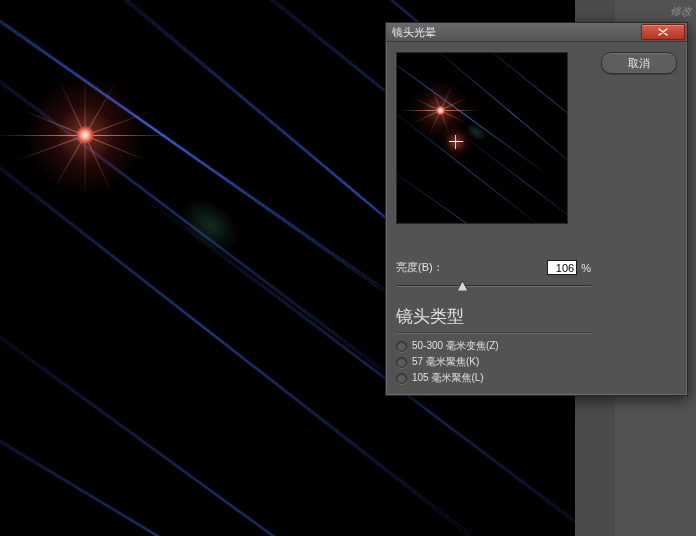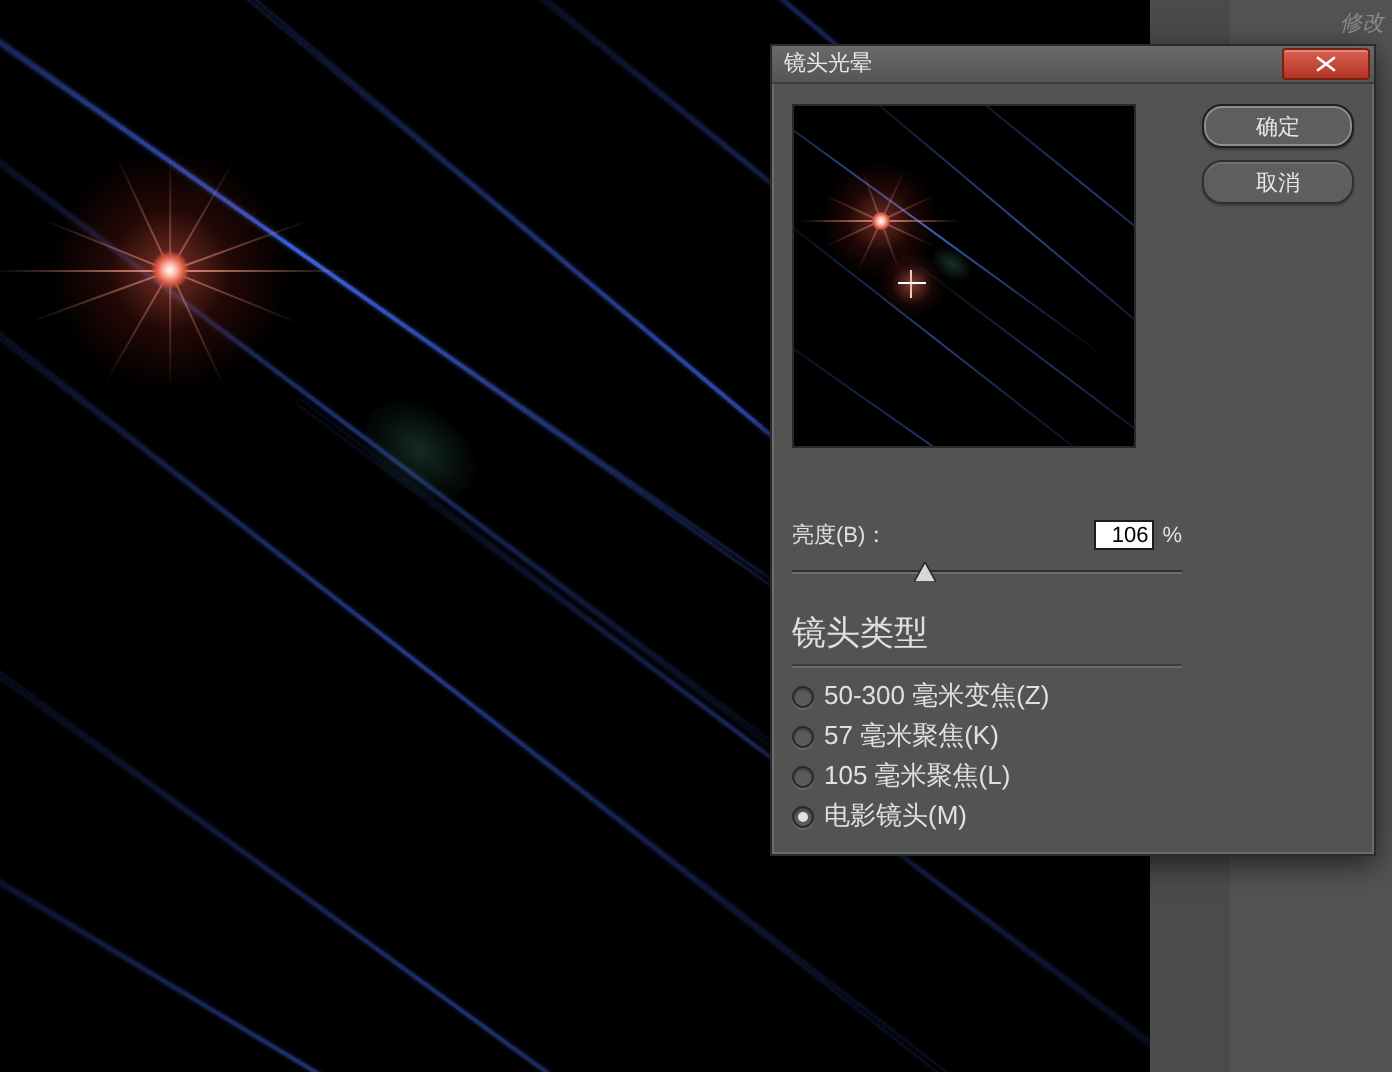--- a/index.html
+++ b/index.html
@@ -323,21 +323,21 @@
   }
   .group-line {
     border-top: 1px solid #3e3e3e;
     margin: 0 0 6px 0;
     box-shadow: 0 1px 0 #6a6a6a;
   }
 
   .radio-list { display:flex; flex-direction:column; gap:2px; }
   .radio-item {
     display:flex; align-items:center; gap:5px;
-    font-size:13px; color:#e0e0e0;
+    font-size:10px; color:#e0e0e0;
     cursor:pointer;
   }
   .radio {
     width:11px; height:11px;
     border:1px solid #2a2a2a;
     background:#5b5b5b;
     border-radius:50%;
     position:relative;
     box-sizing:border-box;
     box-shadow: inset 0 1px 1px rgba(0,0,0,0.3), 0 1px 0 rgba(255,255,255,0.12);
@@ -442,25 +442,20 @@
             <span>50-300 毫米变焦(Z)</span>
           </div>
           <div class="radio-item">
             <div class="radio"></div>
             <span>57 毫米聚焦(K)</span>
           </div>
           <div class="radio-item">
             <div class="radio"></div>
             <span>105 毫米聚焦(L)</span>
           </div>
-          <div class="radio-item">
-            <div class="radio checked"></div>
-            <span>电影镜头(M)</span>
-          </div>
         </div>
     </div>
 
     <div class="right-col">
-      <div class="dlg-btn default">确定</div>
       <div class="dlg-btn">取消</div>
     </div>
   </div>
 </div>
 
 </body></html>

